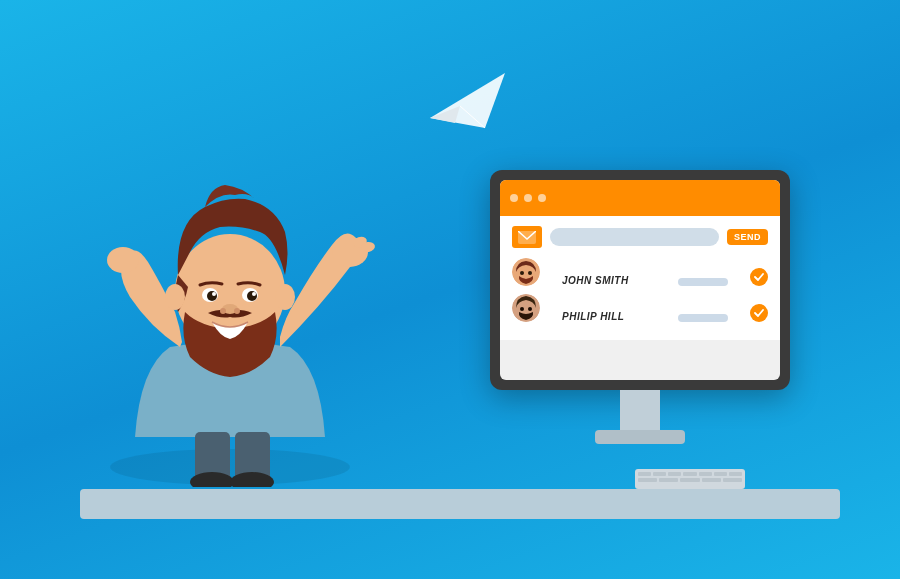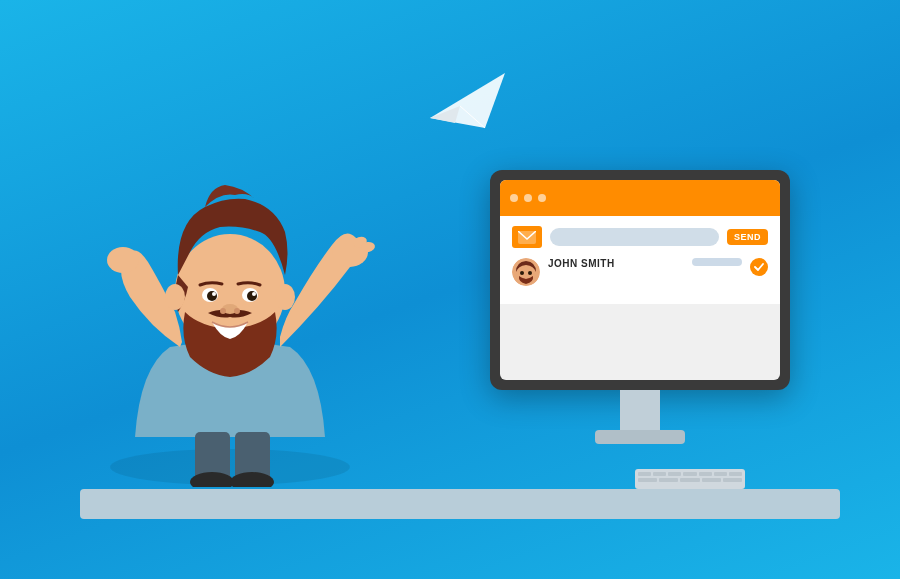--- a/index.html
+++ b/index.html
@@ -131,23 +131,24 @@
       color: white;
       font-size: 9px;
       font-weight: bold;
       padding: 3px 7px;
       border-radius: 4px;
       letter-spacing: 0.5px;
     }
 
     .contact-row {
       display: flex;
-      align-items: flex-start;
-      gap: 8px;
+      align-items: flex-end;
+      gap: 22px;
       margin-bottom: 8px;
+      font-style: italic;
     }
 
     .avatar {
       width: 28px;
       height: 28px;
       border-radius: 50%;
       flex-shrink: 0;
       overflow: hidden;
     }
 
@@ -329,20 +330,41 @@
           <span class="contact-name">JOHN SMITH</span>
           <div class="contact-bar"></div>
           <div class="check-icon">
             <svg width="10" height="8" viewBox="0 0 10 8">
               <polyline points="1,4 4,7 9,1" fill="none" stroke="white" stroke-width="1.8" stroke-linecap="round" stroke-linejoin="round"></polyline>
             </svg>
           </div>
         </div>
 
 
+        <div class="contact-row">
+          <div class="avatar">
+            <svg width="28" height="28" viewBox="0 0 28 28">
+              <circle cx="14" cy="14" r="14" fill="#d4a080"></circle>
+
+              <path d="M4 14 Q4 3 14 2 Q24 3 24 14 Q22 7 14 6 Q6 7 4 14Z" fill="#3a2510"></path>
+              <ellipse cx="10" cy="15" rx="2" ry="2" fill="#1a0a00"></ellipse>
+              <ellipse cx="18" cy="15" rx="2" ry="2" fill="#1a0a00"></ellipse>
+              <path d="M10 20 Q14 23 18 20" stroke="#a06840" stroke-width="1.2" fill="none"></path>
+
+              <path d="M7 18 Q6 24 14 26 Q22 24 21 18 Q17 20 14 20 Q11 20 7 18Z" fill="#2a1508"></path>
+            </svg>
+          </div>
+          <span class="contact-name">PHILIP HILL</span>
+          <div class="contact-bar"></div>
+          <div class="check-icon">
+            <svg width="10" height="8" viewBox="0 0 10 8">
+              <polyline points="1,4 4,7 9,1" fill="none" stroke="white" stroke-width="1.8" stroke-linecap="round" stroke-linejoin="round"></polyline>
+            </svg>
+          </div>
+        </div>
 
       </div>
     </div>
   </div>
   <div class="monitor-stand"></div>
   <div class="monitor-base"></div>
 </div>
 
 <div class="keyboard">
   <div class="keyboard-row">

